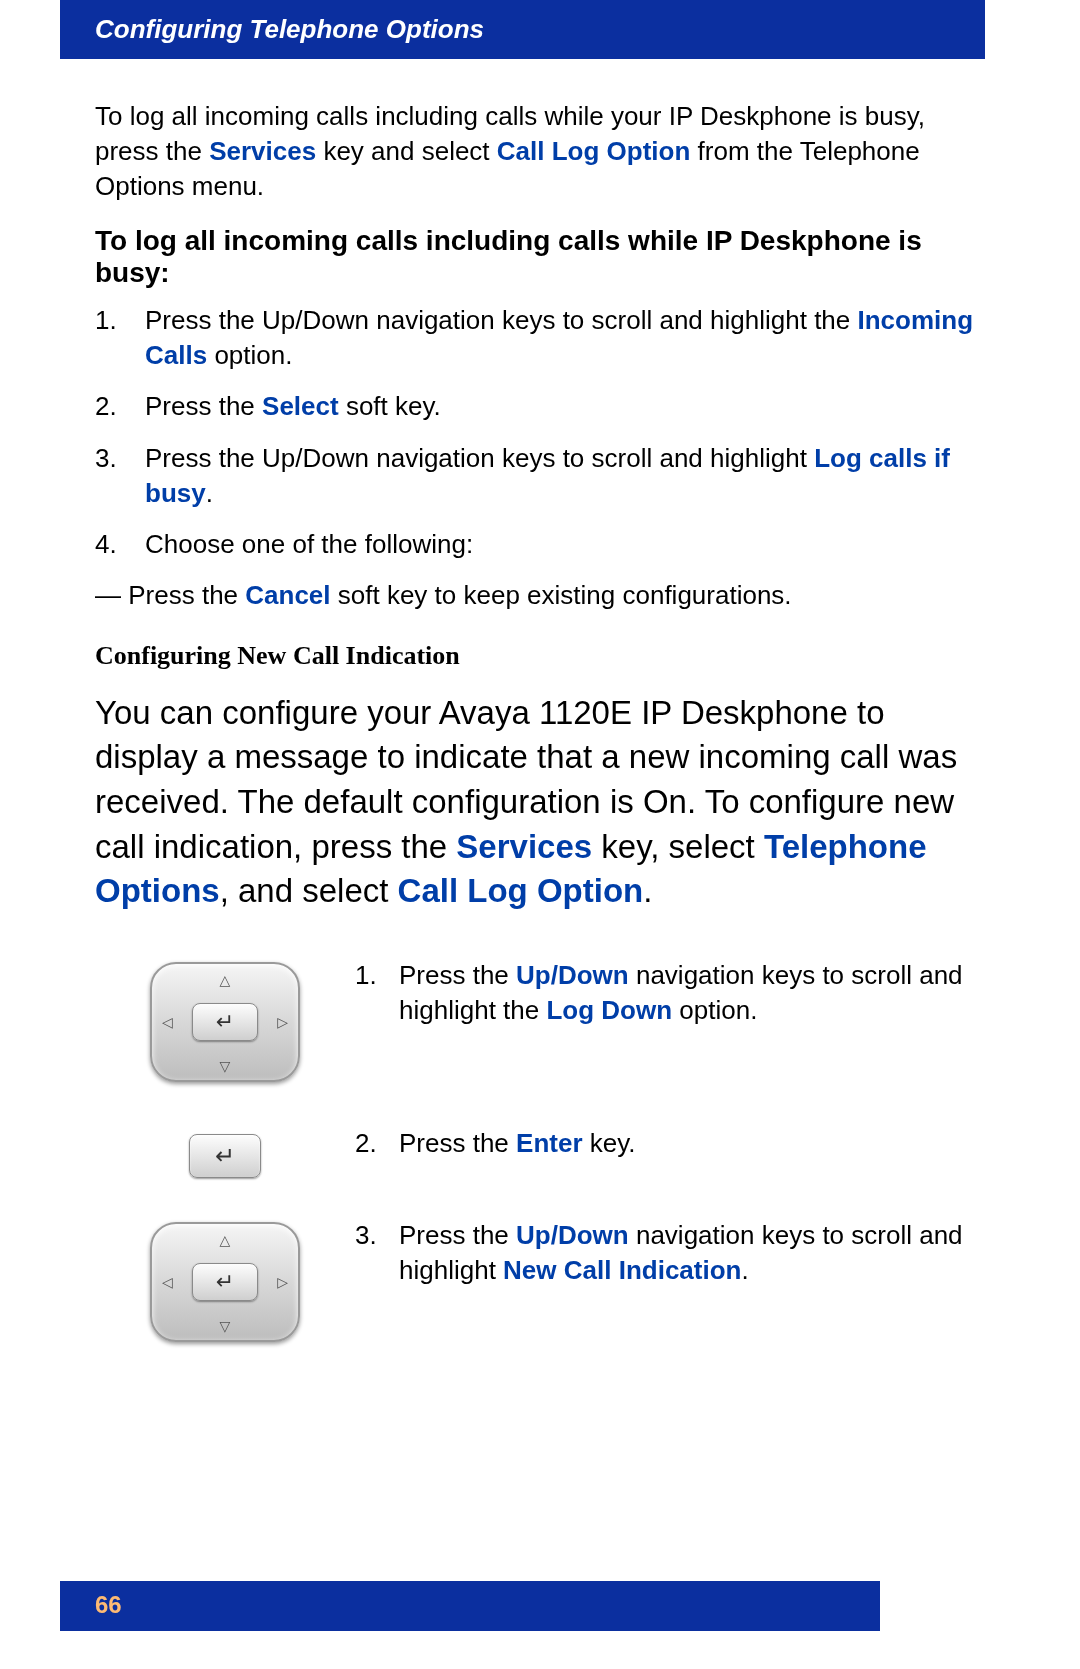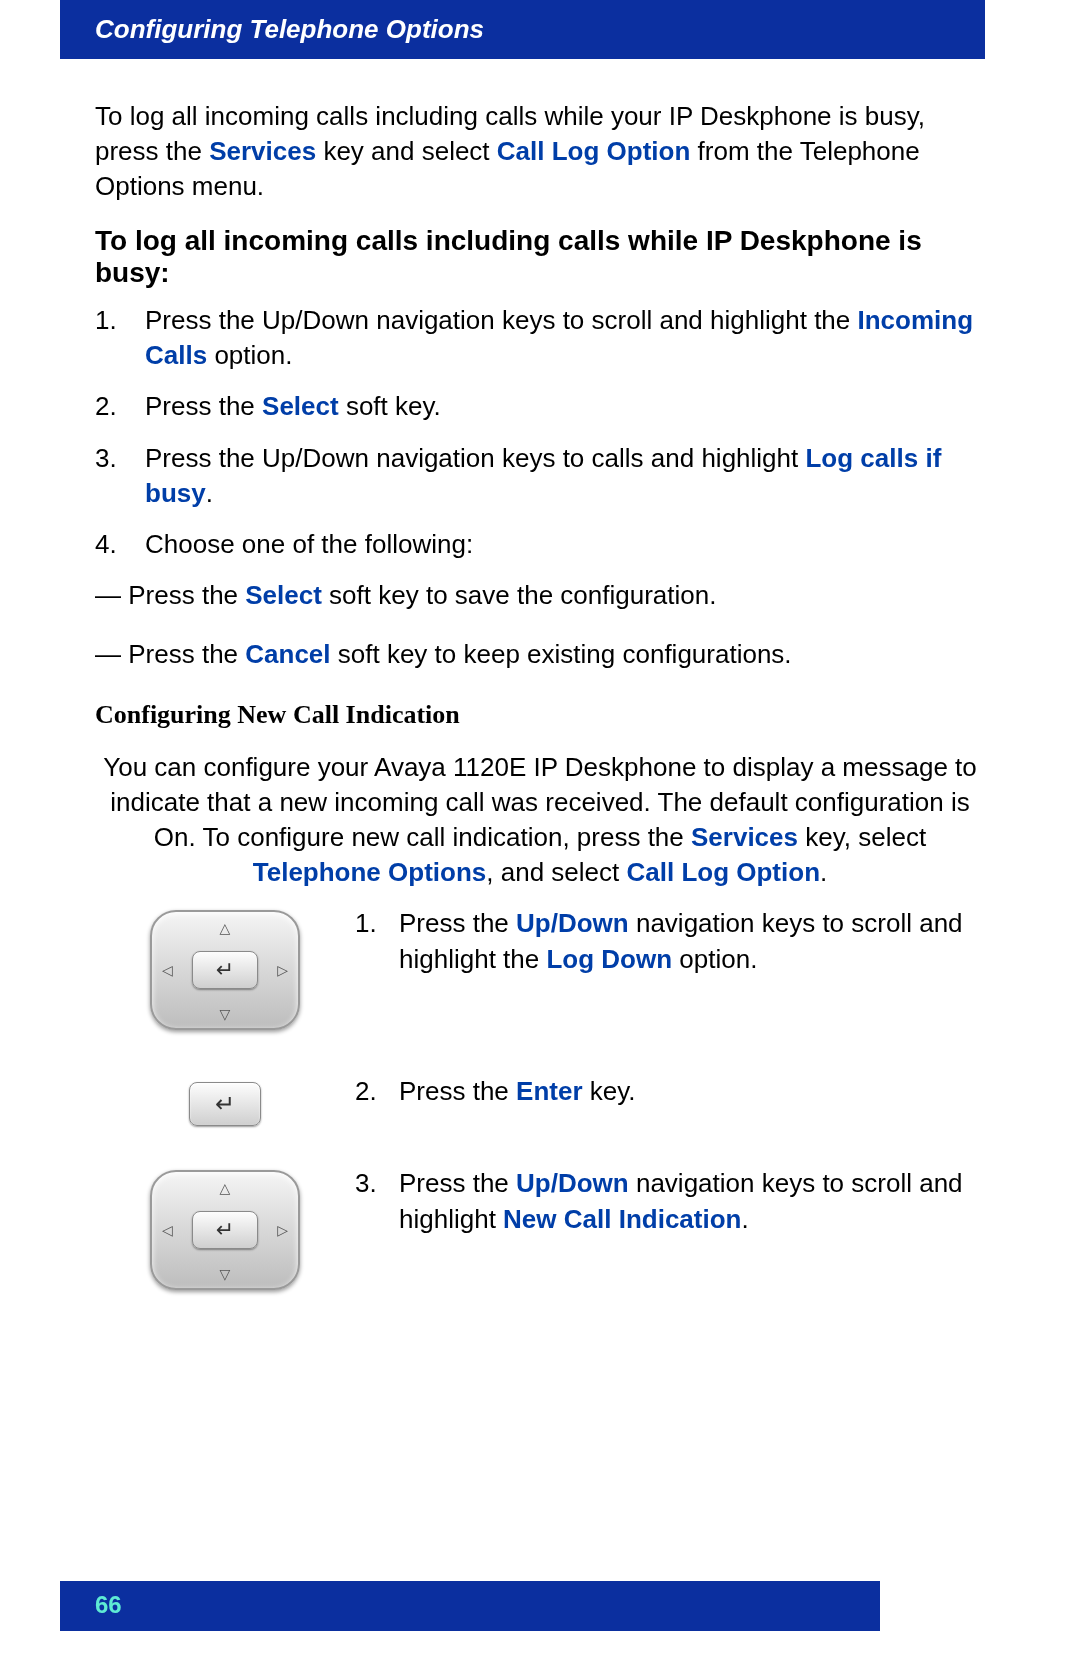--- a/index.html
+++ b/index.html
@@ -63,24 +63,23 @@
       margin-bottom: 24px;
     }
     .sub-heading {
       font-weight: bold;
       font-size: 26px;
       margin-top: 28px;
       margin-bottom: 20px;
       font-family: Liberation Serif, serif;
     }
     .body-para {
-      font-size: 26px;
-      line-height: 1.35;
-      margin-bottom: 16px;
-      text-align: center;
+      font-size: 33px;
+      line-height: 1.35;
+      margin-bottom: 44px;
     }
     .hl { color: #003ea8; font-weight: bold; }
     .step-row {
       display: flex;
       align-items: flex-start;
       margin-bottom: 40px;
     }
     .step-icon-col {
       width: 260px;
       flex-shrink: 0;
@@ -148,21 +147,21 @@
     }
     .footer-bar {
       position: absolute;
       left: 60px;
       bottom: 38px;
       width: 820px;
       background: #0b2f9f;
       padding: 10px 0 12px 35px;
     }
     .footer-num {
-      color: #5eead4;
+      color: #fdba74;
       font-weight: bold;
       font-size: 24px;
     }
   </style>
 </head>
 <body>
 
 <div class="page">
 
   <div class="header-bar">
@@ -176,30 +175,27 @@
   <p class="bold-heading">To log all incoming calls including calls while IP Deskphone is busy:</p>
 
   <ol class="numbered">
     <li>
       <span>Press the Up/Down navigation keys to scroll and highlight the </span><span class="hl">Incoming Calls</span><span> option.</span>
     </li>
     <li>
       <span>Press the </span><span class="hl">Select</span><span> soft key.</span>
     </li>
     <li>
-      <span>Press the Up/Down navigation keys to calls and highlight </span><span class="hl">Log calls if busy</span><span>.</span>
+      <span>Press the Up/Down navigation keys to scroll and highlight </span><span class="hl">Log calls if busy</span><span>.</span>
     </li>
     <li>
       <span>Choose one of the following:</span>
     </li>
   </ol>
 
-  <p class="dash-line">
-    <span>— Press the </span><span class="hl">Select</span><span> soft key to save the configuration.</span>
-  </p>
   <p class="dash-line">
     <span>— Press the </span><span class="hl">Cancel</span><span> soft key to keep existing configurations.</span>
   </p>
 
   <p class="sub-heading">Configuring New Call Indication</p>
 
   <p class="body-para">
     <span>You can configure your Avaya 1120E IP Deskphone to display a message to indicate that a new incoming call was received. The default configuration is On. To configure new call indication, press the </span><span class="hl">Services</span><span> key, select </span><span class="hl">Telephone Options</span><span>, and select </span><span class="hl">Call Log Option</span><span>.</span>
   </p>
 

